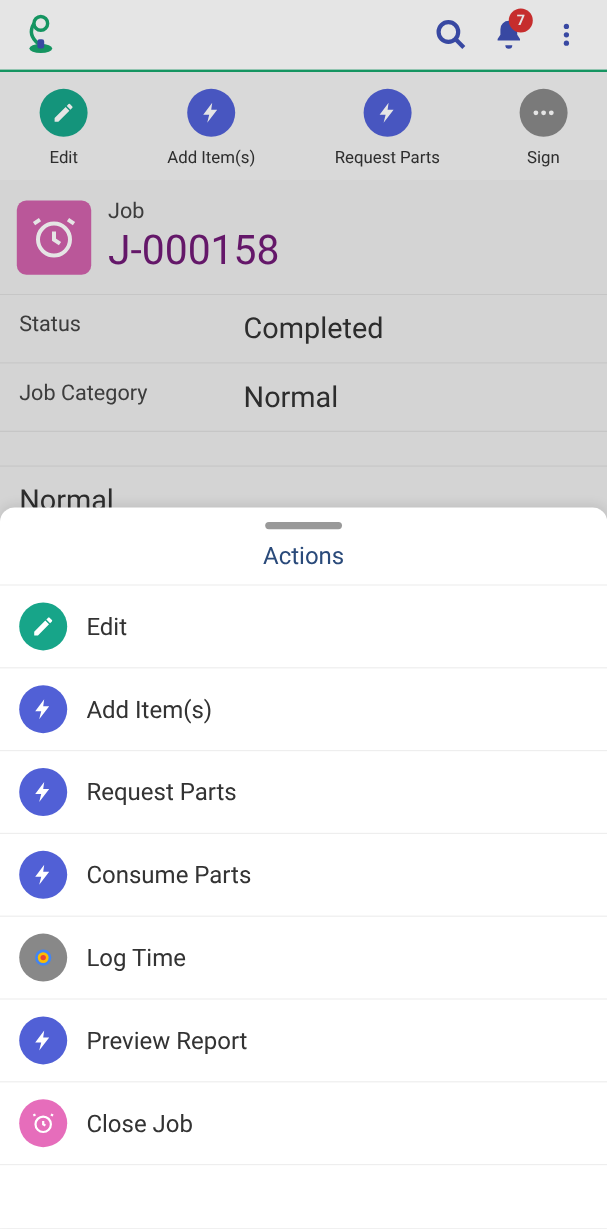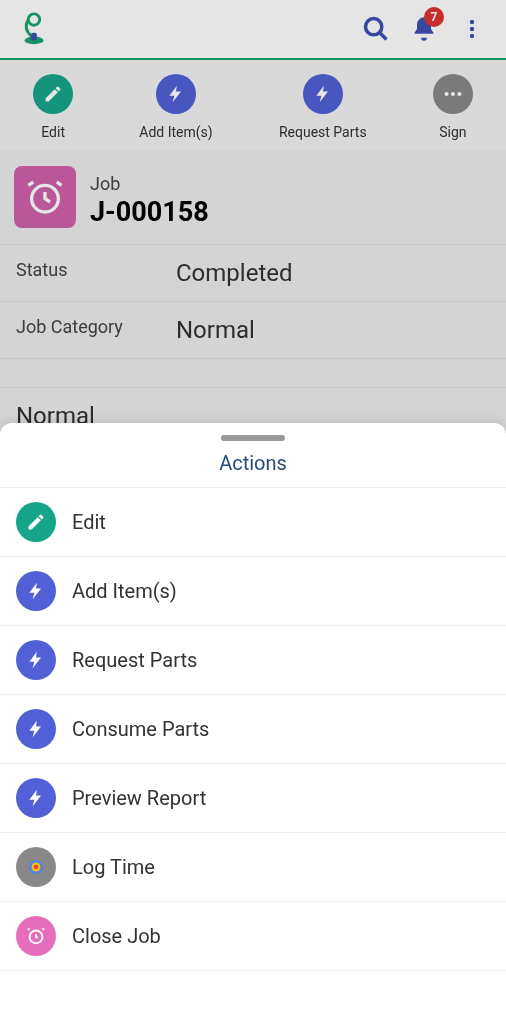--- a/index.html
+++ b/index.html
@@ -16,23 +16,23 @@
     .action-circle { width: 40px; height: 40px; border-radius: 50%; display: flex; align-items: center; justify-content: center; }
     .action-circle.teal { background: #17a589; }
     .action-circle.blue { background: #5160d6; }
     .action-circle.grey { background: #888; }
     .action-label { font-size: 14px; color: #333; margin-top: 10px; }
     
     .job-header { background: #ececec; padding: 16px 14px; display: flex; align-items: flex-end; border-bottom: 1px solid #ddd; }
     .job-icon { width: 62px; height: 62px; background: #d061ab; border-radius: 8px; display: flex; align-items: center; justify-content: center; margin-right: 14px; }
     .job-title-block { display: flex; flex-direction: column; }
     .job-label { font-size: 18px; color: #444; margin-bottom: 2px; }
-    .job-number { font-size: 27px; font-weight: 700; color: #000000; }
-    
-    .detail-row { display: flex; padding: 14px 16px; border-bottom: 1px solid #ddd; background: #ececec; }
+    .job-number { font-size: 34px; font-weight: 400; color: #701a75; }
+    
+    .detail-row { display: flex; padding: 14px 16px; border-bottom: 1px solid #ddd; background: #ececec; gap: 27px; }
     .detail-label { width: 160px; font-size: 18px; color: #444; }
     .detail-value { font-size: 24px; color: #333; }
     .detail-value.link { color: #2563c9; }
     
     .scrim { position: absolute; top: 0; left: 0; right: 0; bottom: 0; background: rgba(0,0,0,0.1); }
     
     .sheet { position: absolute; left: 0; right: 0; bottom: 0; top: 423px; background: #fff; border-radius: 12px 12px 0 0; box-shadow: 0 -2px 10px rgba(0,0,0,0.1); overflow: hidden; }
     .sheet-handle { width: 64px; height: 6px; background: #999; border-radius: 3px; margin: 12px auto 6px; }
     .sheet-title { text-align: center; font-size: 20px; color: #2a4a7a; padding-bottom: 12px; border-bottom: 1px solid #eee; margin-top: 10px; }
     .sheet-item { display: flex; align-items: center; padding: 14px 16px; border-bottom: 1px solid #eee; cursor: pointer; }
@@ -178,39 +178,39 @@
   <div class="sheet-item">
     <div class="sheet-icon blue">
       <svg width="20" height="20" viewBox="0 0 24 24" fill="#fff">
           <path d="M13 2L4 14h6l-2 8 10-13h-6l1-7z"></path>
         </svg>
     </div>
     <div class="sheet-label">Consume Parts</div>
   </div>
 
   <div class="sheet-item">
-    <div class="sheet-icon blue">
-      <svg width="20" height="20" viewBox="0 0 24 24" fill="#fff">
-          <path d="M13 2L4 14h6l-2 8 10-13h-6l1-7z"></path>
-        </svg>
-    </div>
-    <div class="sheet-label">Preview Report</div>
-  </div>
-
-  <div class="sheet-item">
     <div class="sheet-icon grey">
       <svg width="18" height="18" viewBox="0 0 24 24">
           <circle cx="12" cy="12" r="9" fill="#4285f4"></circle>
           <circle cx="12" cy="12" r="6" fill="#fbbc04"></circle>
           <circle cx="12" cy="12" r="3" fill="#ea4335"></circle>
         </svg>
     </div>
     <div class="sheet-label">Log Time</div>
   </div>
 
+  <div class="sheet-item">
+    <div class="sheet-icon blue">
+      <svg width="20" height="20" viewBox="0 0 24 24" fill="#fff">
+          <path d="M13 2L4 14h6l-2 8 10-13h-6l1-7z"></path>
+        </svg>
+    </div>
+    <div class="sheet-label">Preview Report</div>
+  </div>
+
 
   <div class="sheet-item">
     <div class="sheet-icon pink">
       <svg width="22" height="22" viewBox="0 0 24 24" fill="none" stroke="#fff" stroke-width="2">
           <circle cx="12" cy="13" r="7"></circle>
           <path d="M12 10v3l2 1"></path>
           <path d="M5 4l-2 1M19 4l2 1"></path>
         </svg>
     </div>
     <div class="sheet-label">Close Job</div>

